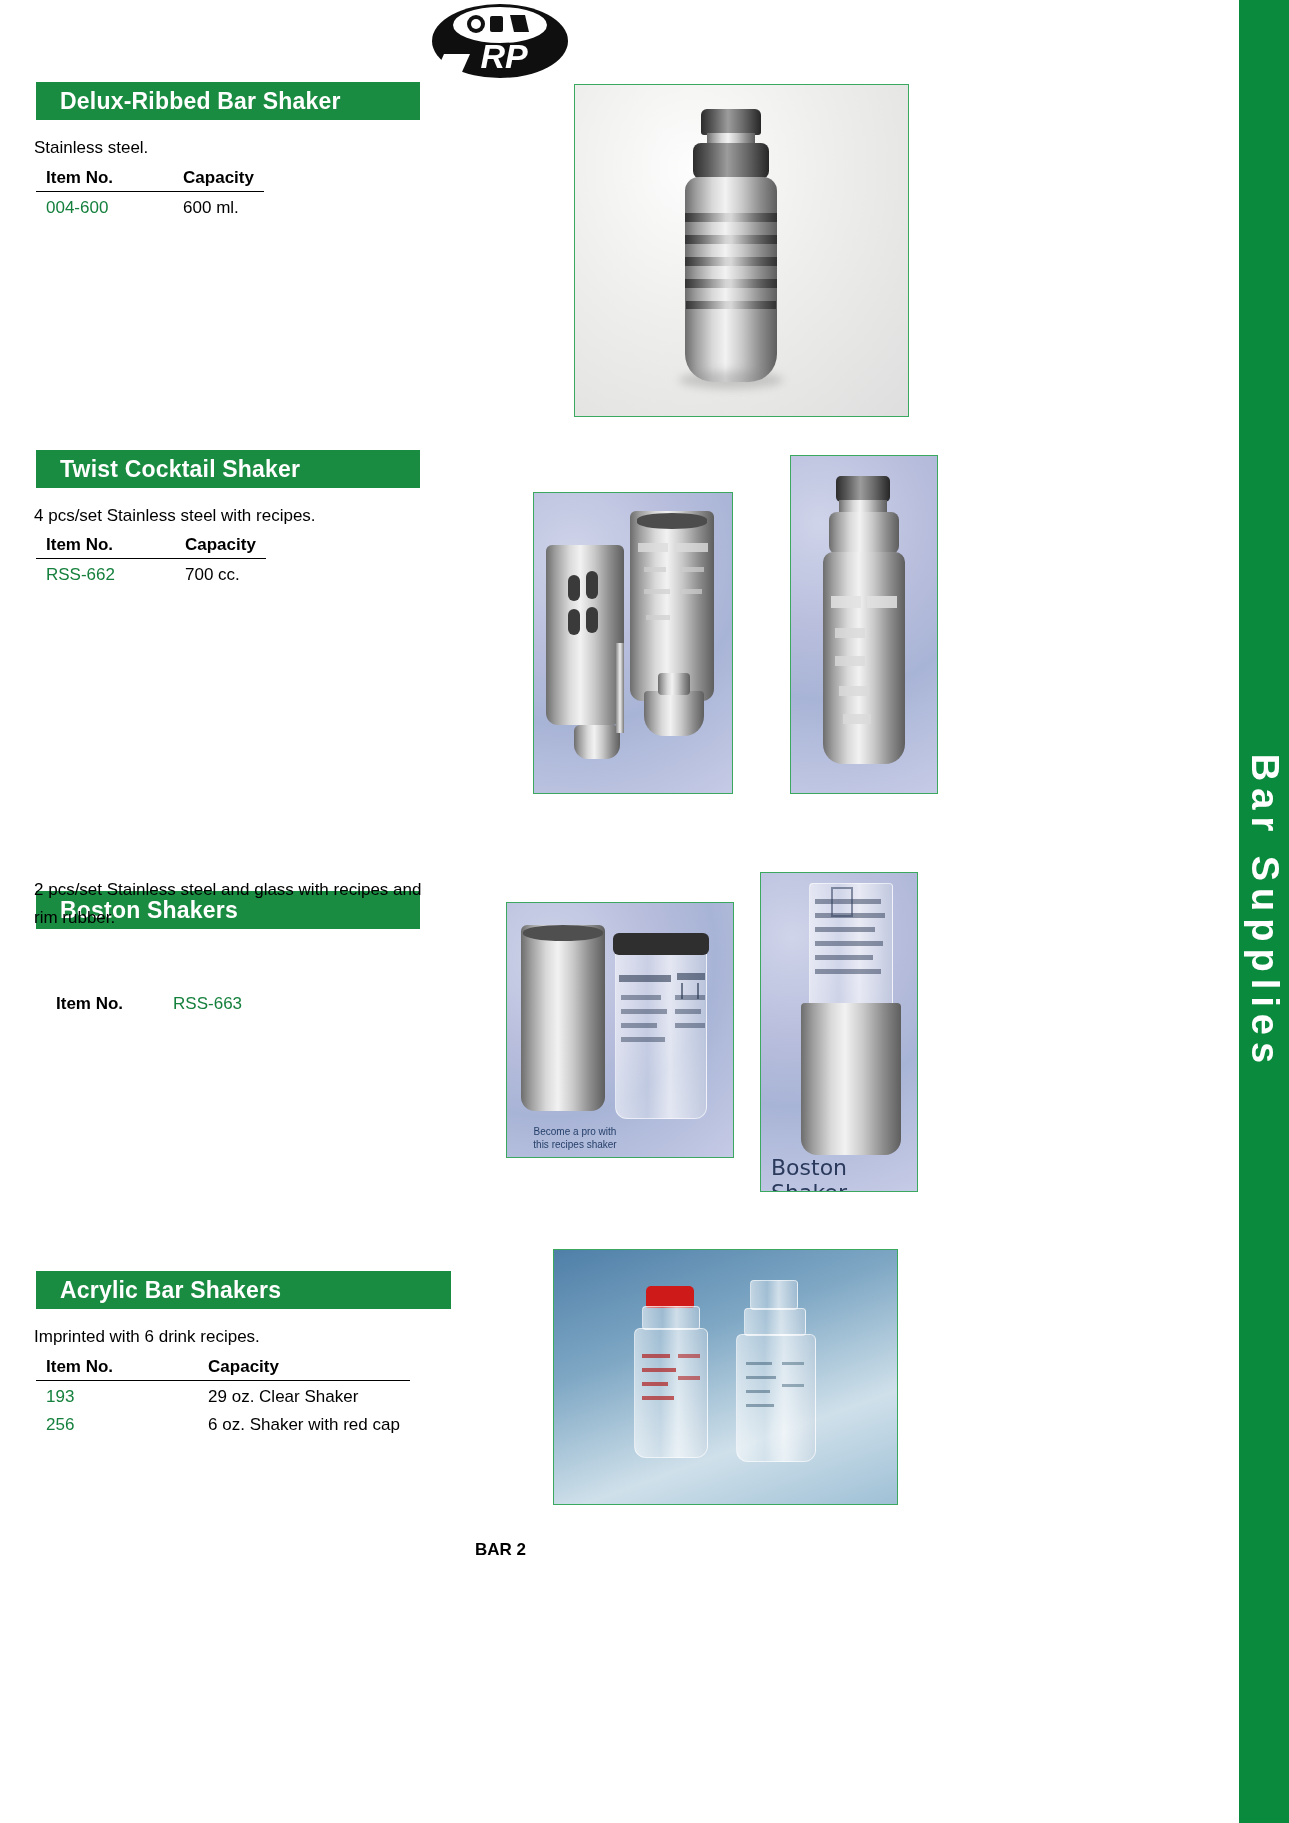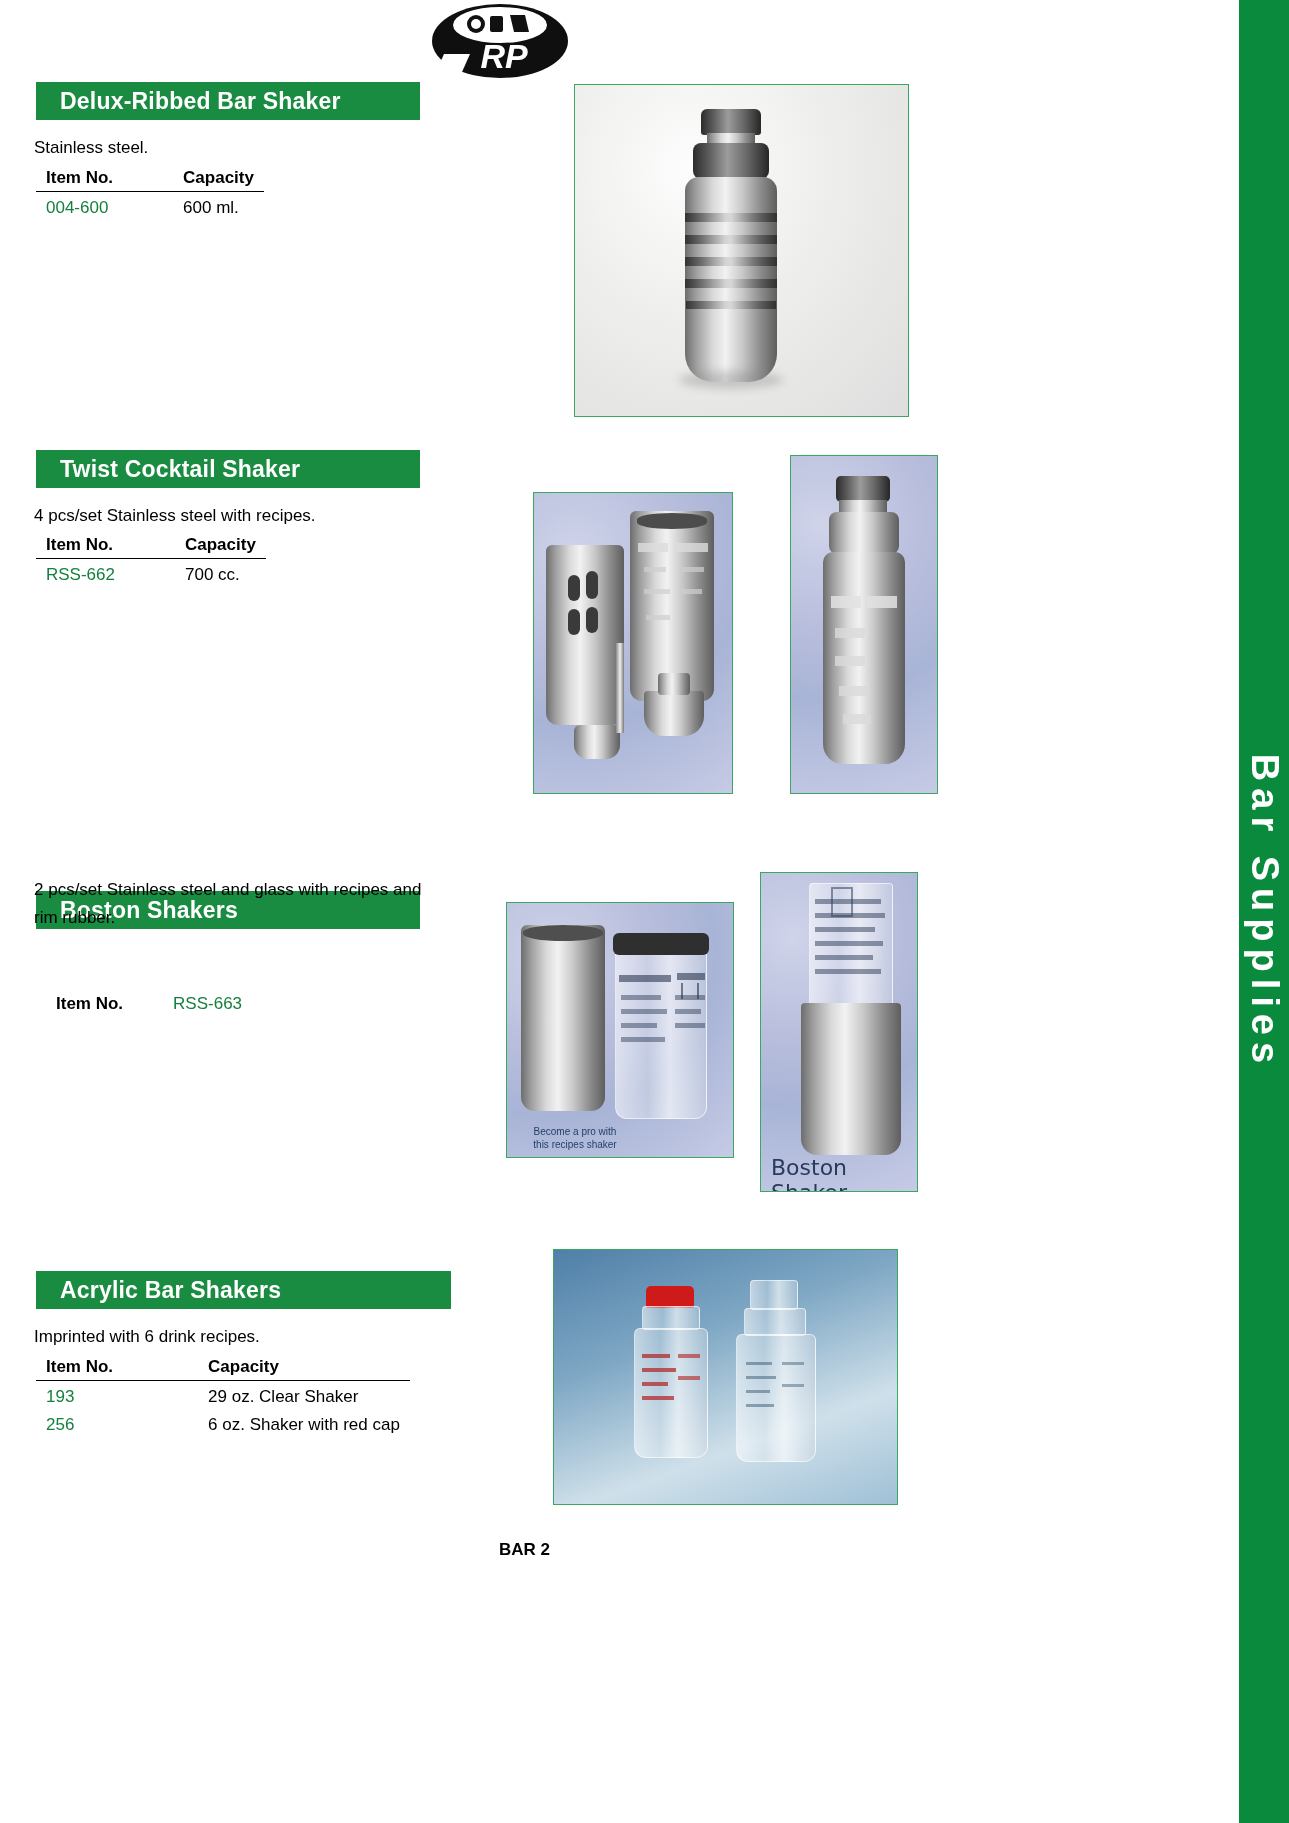--- a/index.html
+++ b/index.html
@@ -360,13 +360,13 @@
     <div class="glass-body" style="left:182px; top:84px; width:80px; height:128px; border-radius:6px 6px 12px 12px;"></div>
     <div style="position:absolute;left:192px;top:112px;width:26px;height:3px;background:#375a72;opacity:.5;"></div>
     <div style="position:absolute;left:192px;top:126px;width:30px;height:3px;background:#375a72;opacity:.5;"></div>
     <div style="position:absolute;left:192px;top:140px;width:24px;height:3px;background:#375a72;opacity:.5;"></div>
     <div style="position:absolute;left:192px;top:154px;width:28px;height:3px;background:#375a72;opacity:.5;"></div>
     <div style="position:absolute;left:228px;top:112px;width:22px;height:3px;background:#375a72;opacity:.45;"></div>
     <div style="position:absolute;left:228px;top:134px;width:22px;height:3px;background:#375a72;opacity:.45;"></div>
   </div>
 </div>
 
-<div class="page-num" style="left:475px; top:1540px;margin-left:24px;">BAR 2</div>
+<div class="page-num" style="left:475px; top:1540px;">BAR 2</div>
 
 </body></html>

